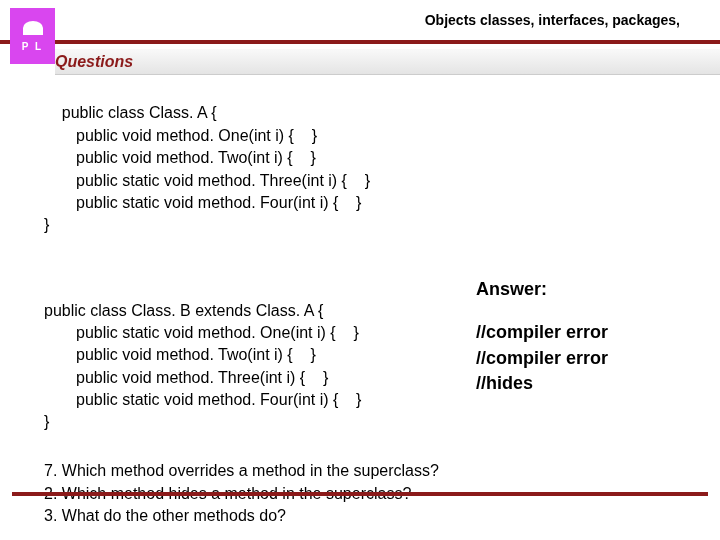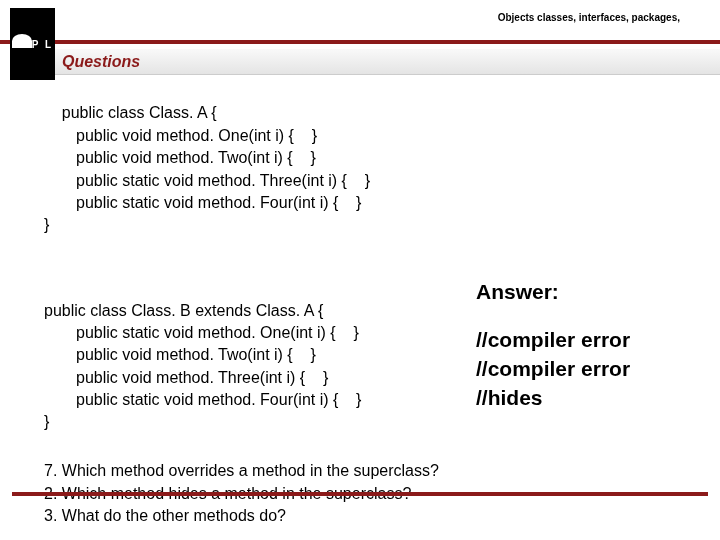--- a/index.html
+++ b/index.html
@@ -7,42 +7,42 @@
     width: 720px;
     height: 540px;
     font-family: Arial, sans-serif;
     background: #ffffff;
     position: relative;
   }
   .header-breadcrumb {
     position: absolute;
     top: 12px;
     right: 40px;
-    font-size: 10px;
+    font-size: 14px;
     font-weight: bold;
     color: #000;
     text-align: right;
   }
   .header-rule {
     position: absolute;
     top: 40px;
     left: 0;
     right: 0;
     height: 4px;
     background: #8B1A1A;
   }
   .logo {
     position: absolute;
     top: 8px;
     left: 10px;
     width: 45px;
-    height: 72px;
-    background: #000000;
+    height: 56px;
+    background: #d946ef;
     display: flex;
-    flex-direction: row;
+    flex-direction: column;
     align-items: center;
     justify-content: center;
   }
   .logo-top {
     width: 20px;
     height: 14px;
     background: #fff;
     border-radius: 50% 50% 0 0;
     margin-bottom: 6px;
   }
@@ -55,21 +55,21 @@
   .title-bar {
     position: absolute;
     top: 49px;
     left: 55px;
     right: 0;
     height: 26px;
     background: linear-gradient(180deg, #f9f9f9 0%, #e4e4e4 100%);
     border-bottom: 1px solid #ccc;
     display: flex;
     align-items: center;
-    padding-left: 7px;
+    padding-left: 0;
   }
   .section-title {
     font-size: 16px;
     font-weight: bold;
     font-style: italic;
     color: #8B1A1A;
   }
   .content {
     position: absolute;
     top: 80px;
@@ -87,21 +87,21 @@
   .indent1 { padding-left: 32px; display: block; }
   .second-section {
     margin-top: 18px;
     position: relative;
   }
   .answer-box {
     position: absolute;
     top: 0;
     left: 432px;
     font-weight: bold;
-    font-size: 21px;
+    font-size: 18px;
     line-height: 1.4;
   }
   .answer-heading { margin-bottom: 18px; }
   .questions-list {
     margin-top: 4px;
   }
   .footer-rule {
     position: absolute;
     bottom: 44px;
     left: 12px;

